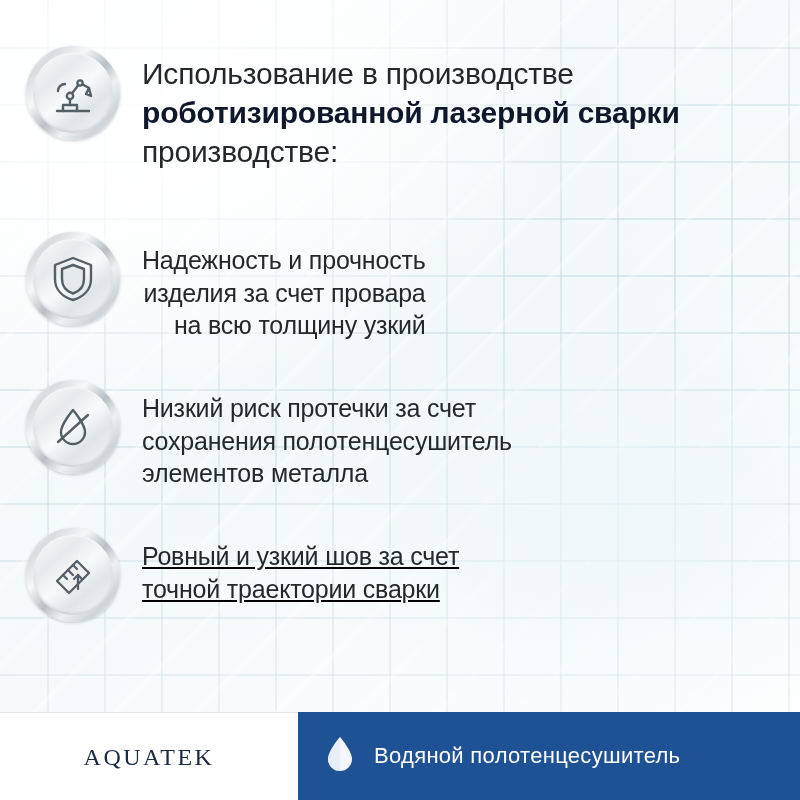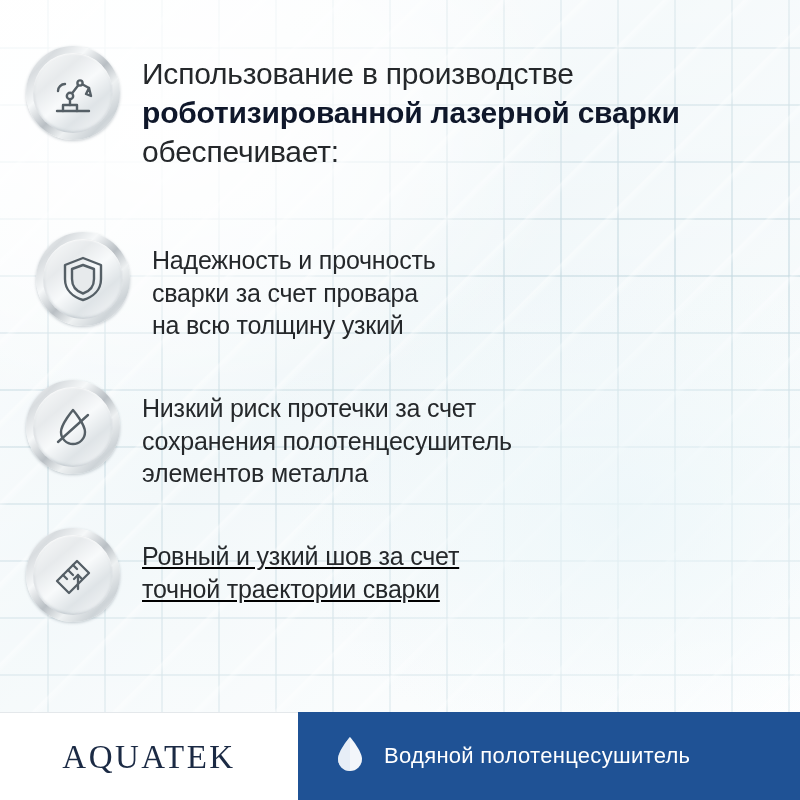--- a/index.html
+++ b/index.html
@@ -73,21 +73,21 @@
     left: 0; top: 0;
     width: 800px;
     height: 712px;
   }
   .feature {
     position: absolute;
     display: flex;
     align-items: flex-start;
   }
   .feature-0 { left: 26px; top: 46px; }
-  .feature-1 { left: 36px; top: 232px; }
+  .feature-1 { left: 26px; top: 232px; text-align: right; }
   .feature-2 { left: 26px; top: 380px; }
   .feature-3 { left: 26px; top: 528px; text-decoration: underline; }
 
   
   .badge {
     position: relative;
     width: 94px;
     height: 94px;
     border-radius: 50%;
     flex: 0 0 auto;
@@ -146,31 +146,31 @@
     width: 298px;
     height: 88px;
     background: #ffffff;
     display: flex;
     align-items: center;
     justify-content: center;
     border-top: 1px solid #e4e8eb;
   }
   .brand-text {
     font-family: "Liberation Serif", serif;
-    font-size: 33px;
+    font-size: 24px;
     letter-spacing: 2.5px;
     color: #1b2a44;
   }
   .footer-right {
     flex: 1;
     height: 88px;
     background: #1f5295;
     display: flex;
     align-items: center;
-    padding-left: 36px;
+    padding-left: 26px;
     box-sizing: border-box;
   }
   .drop-icon { flex: 0 0 auto; margin-right: 18px; display: block; }
   .footer-caption {
     color: #ffffff;
     font-size: 22px;
     letter-spacing: 0.3px;
   }
 </style>
 </head>
@@ -196,34 +196,34 @@
           <path d="M33 16 l9 5"></path>
           <circle cx="23" cy="29" r="3.2" fill="#eef1f2"></circle>
           <circle cx="33" cy="16" r="2.6" fill="#eef1f2"></circle>
           <path d="M42 21 l-3 6 l5 2 z" fill="#eef1f2"></path>
           <path d="M11 24 a7 7 0 0 1 7 -7"></path>
         </svg>
       </div>
       <div class="feature-text">
         <span class="line">Использование в производстве</span>
         <span class="line accent">роботизированной лазерной сварки</span>
-        <span class="line">обеспечивает:</span>
+        <span class="line">производстве:</span>
       </div>
     </div>
 
     <div class="feature feature-1">
       <div class="badge">
         <svg width="46" height="50" viewBox="0 0 46 50" fill="none" stroke="#555f66" stroke-width="2.4" stroke-linecap="round" stroke-linejoin="round">
           <path d="M23 4 L41 11 v14 c0 11 -8 18 -18 21 C13 43 5 36 5 25 V11 z"></path>
           <path d="M23 11 L34 15 v10 c0 8 -5 12.5 -11 14.5 C17 37.5 12 33 12 25 V15 z" fill="#e7eaec"></path>
         </svg>
       </div>
       <div class="feature-text">
         <span class="line">Надежность и прочность</span>
-        <span class="line">сварки за счет провара</span>
+        <span class="line">изделия за счет провара</span>
         <span class="line">на всю толщину узкий</span>
       </div>
     </div>
 
     <div class="feature feature-2">
       <div class="badge">
         <svg width="50" height="50" viewBox="0 0 50 50" fill="none" stroke="#555f66" stroke-width="2.4" stroke-linecap="round" stroke-linejoin="round">
           <path d="M25 8 C25 8 13 22 13 30 a12 12 0 0 0 24 0 C37 22 25 8 25 8 z"></path>
           <path d="M10 40 L40 13"></path>
         </svg>

